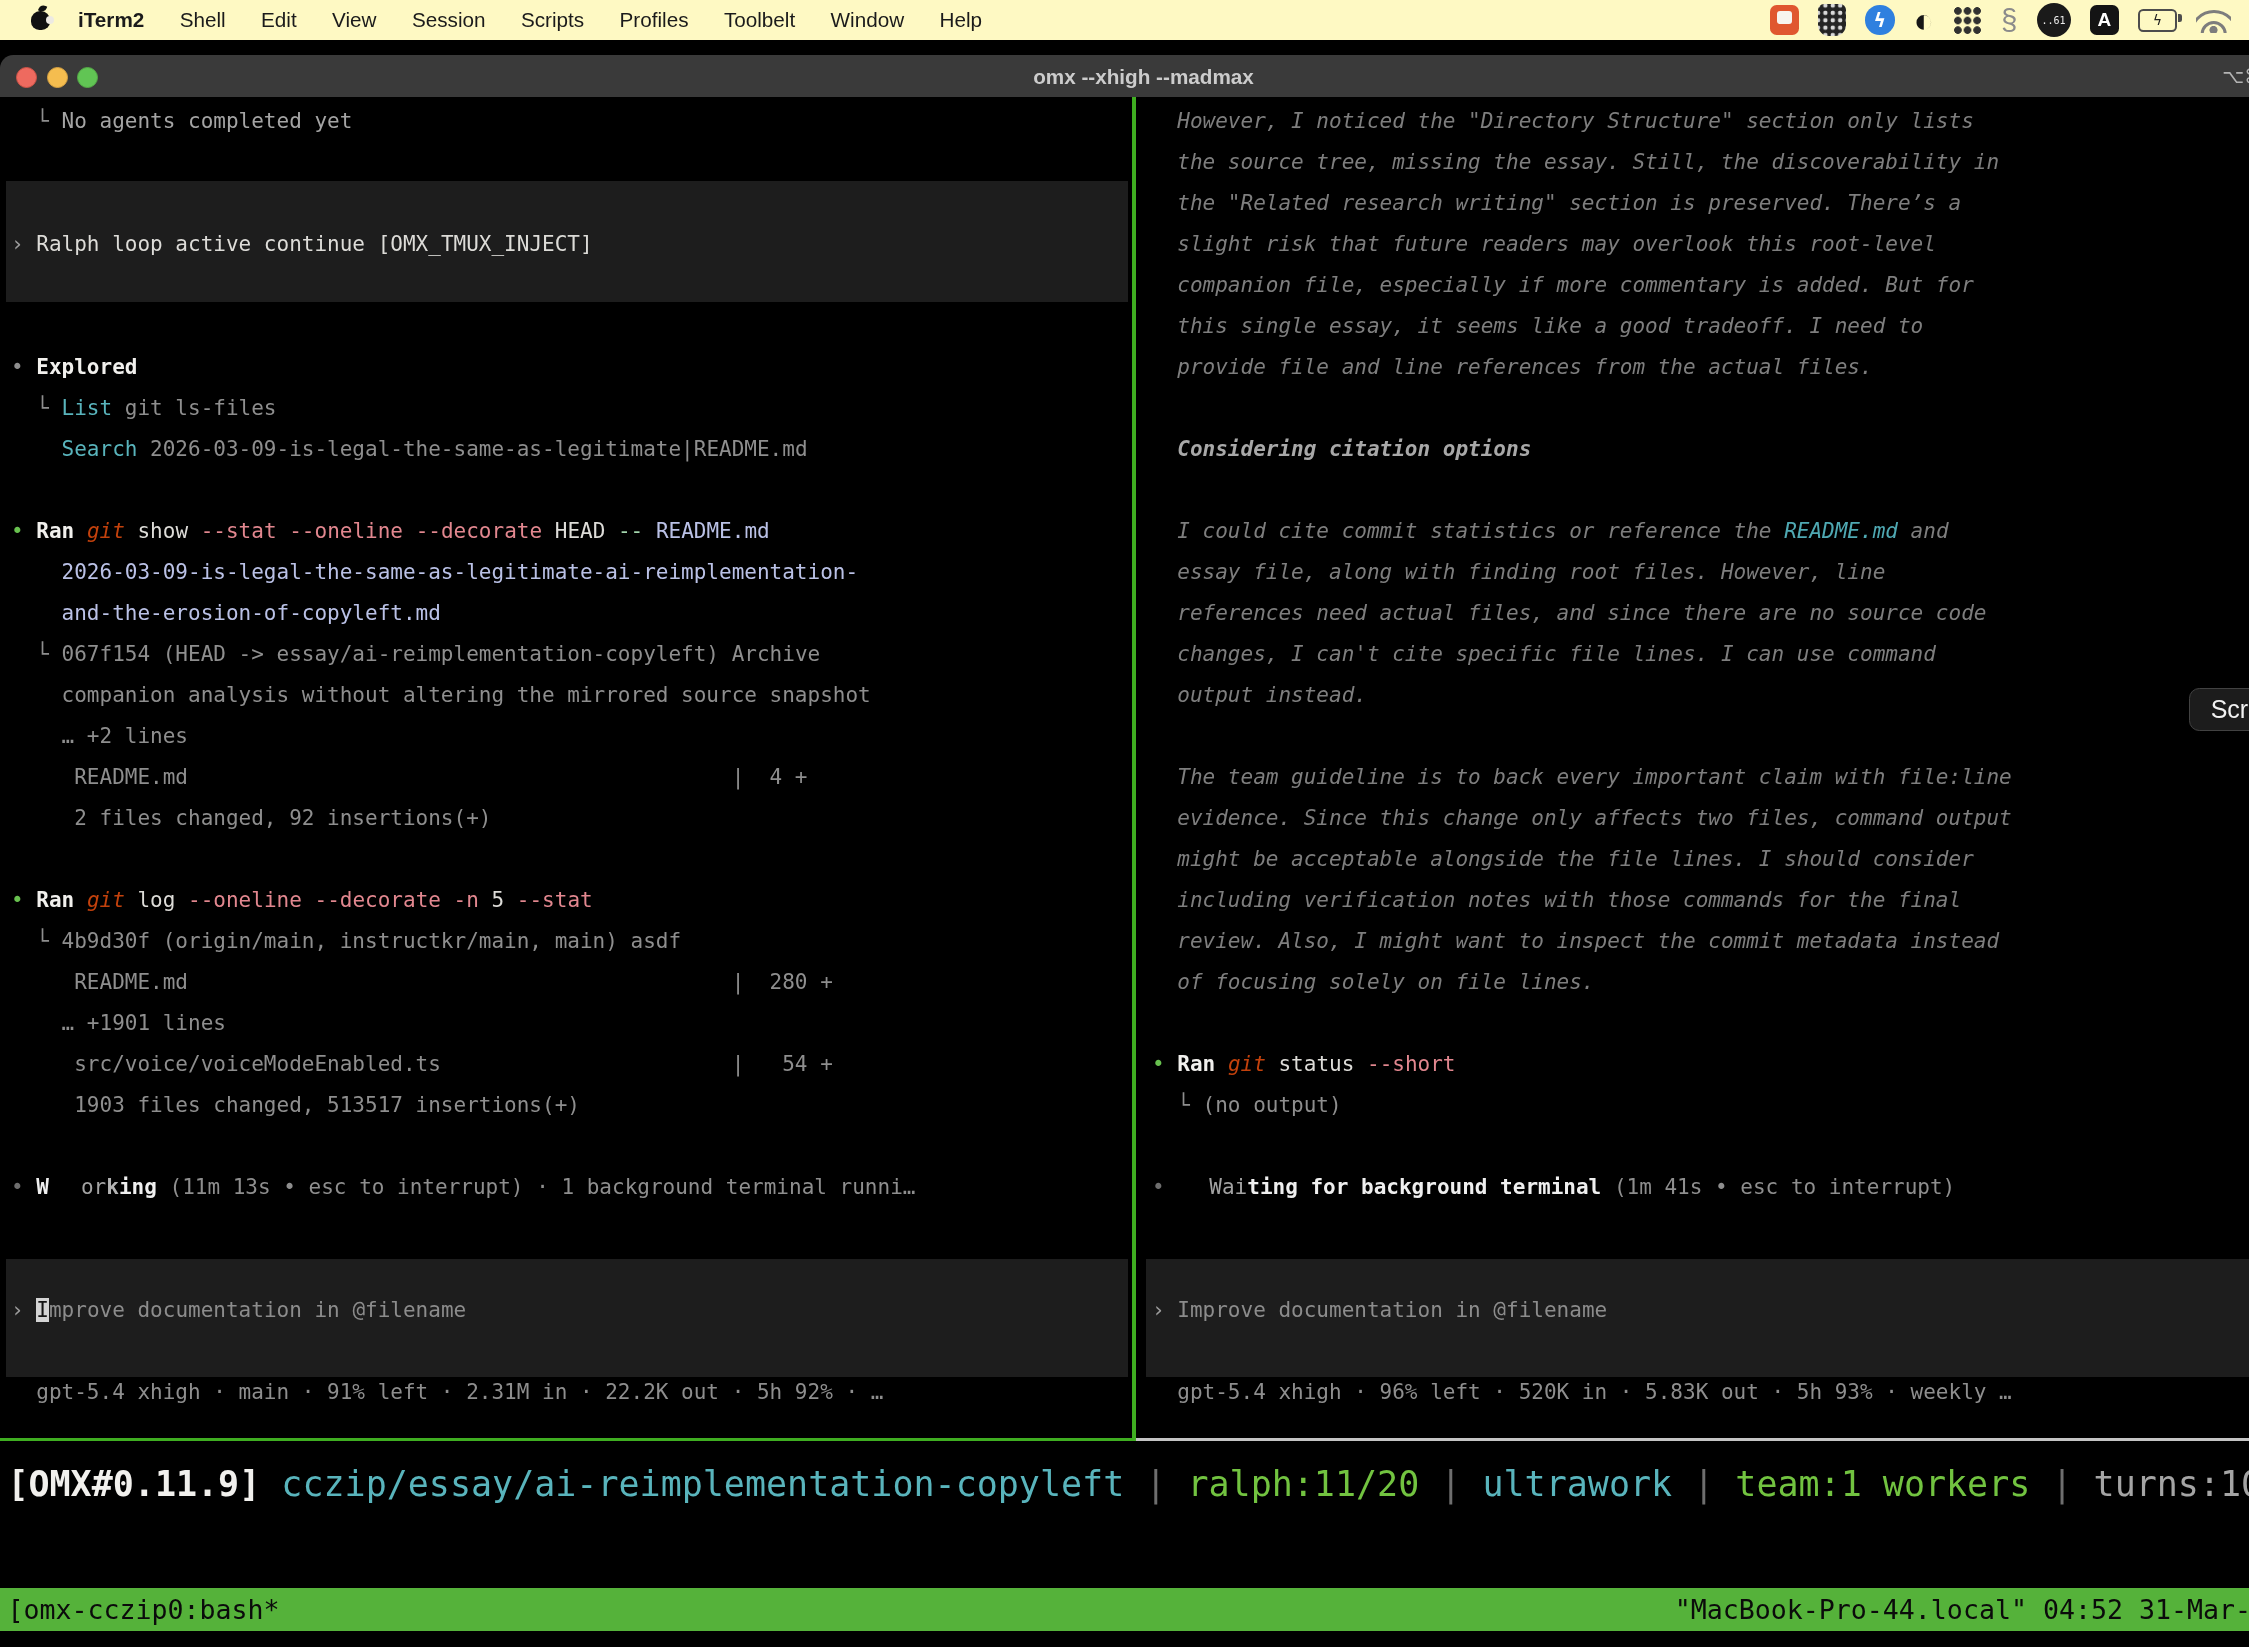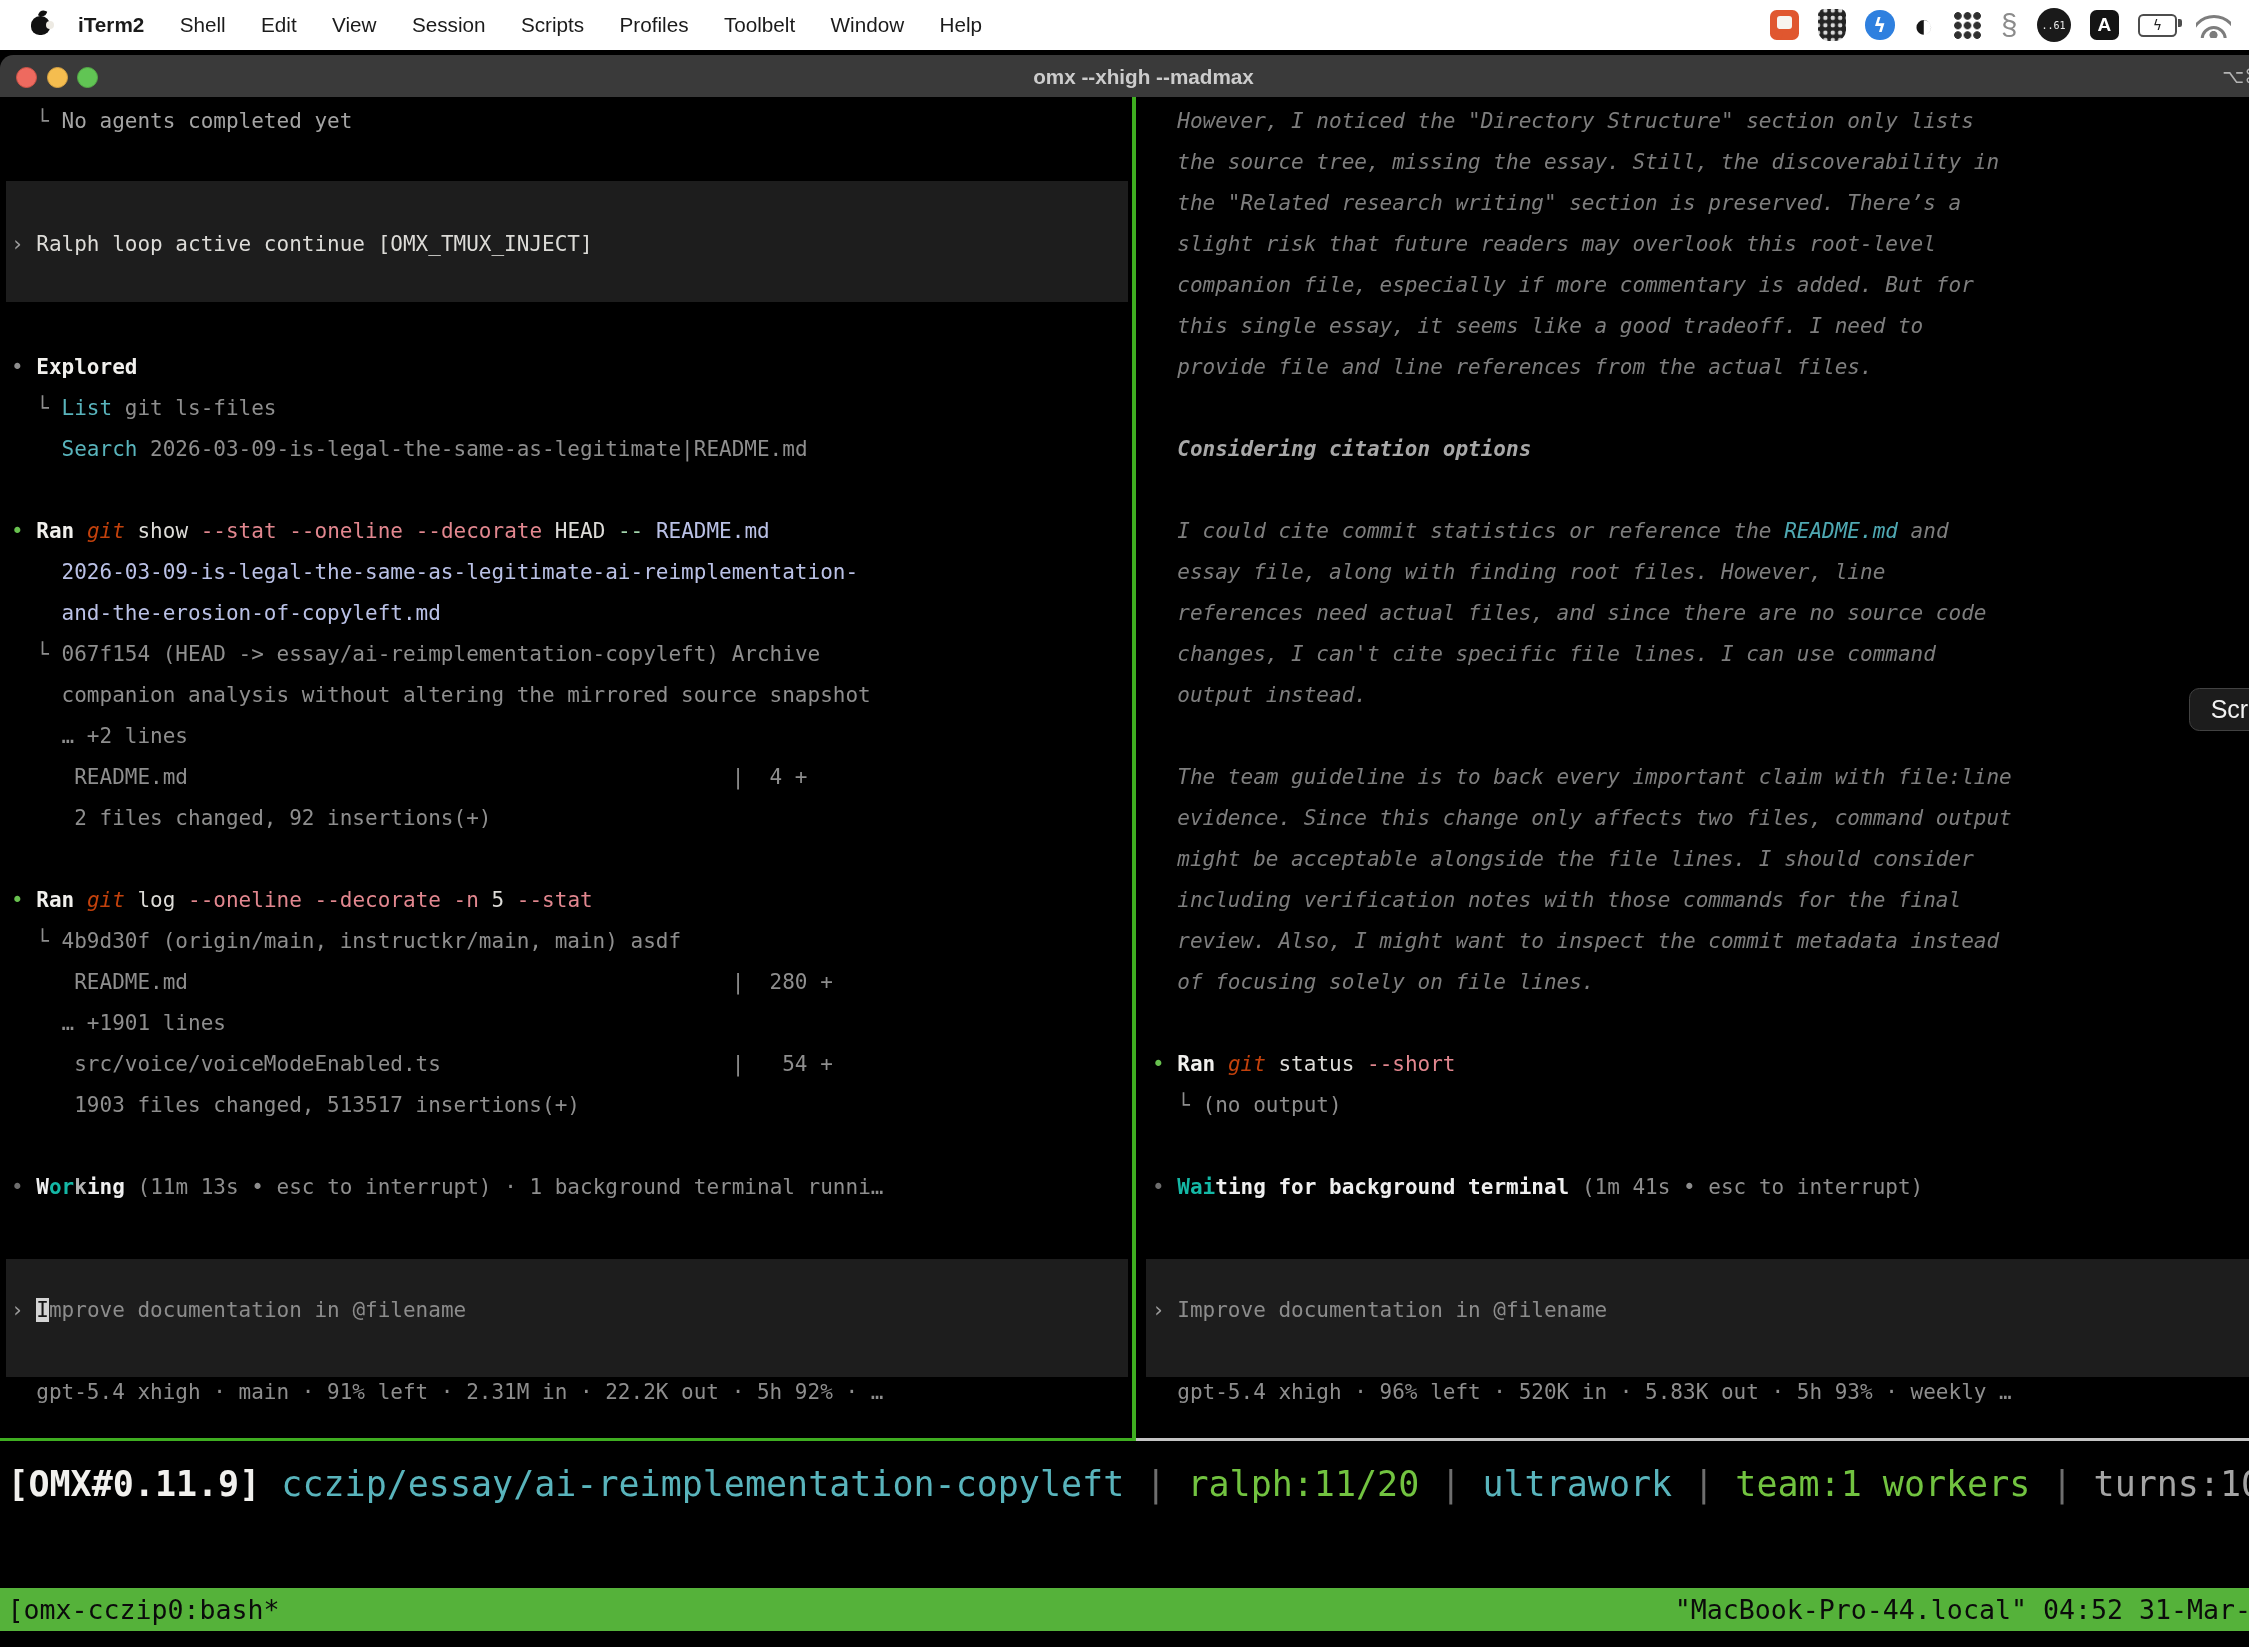--- a/index.html
+++ b/index.html
@@ -1,18 +1,18 @@
 <!DOCTYPE html>
 <html style="font-size:11.8px"><head>
 <meta charset="utf-8">
 <style>
   html,body{margin:0;padding:0;background:#000;width:2250px;height:1648px;overflow:hidden;}
 
   
-  #menubar{position:absolute;left:0;top:0;width:2250px;height:50px;background:#ffffff;display:flex;align-items:center;font-family:"Liberation Sans",sans-serif;font-size:20.7px;color:#1b1b1b;}
+  #menubar{position:absolute;left:0;top:0;width:2250px;height:40px;background:#fef9c3;display:flex;align-items:center;font-family:"Liberation Sans",sans-serif;font-size:20.7px;color:#1b1b1b;}
   #apple-logo{width:19px;height:19px;background:#111;border-radius:48% 48% 44% 44%;position:relative;margin-left:31px;flex:0 0 auto;}
   #apple-logo::before{content:"";position:absolute;width:7.4px;height:7.4px;background:#111;border-radius:70% 0 70% 0;top:-5.9px;right:3.7px;transform:rotate(25deg);}
   #apple-logo::after{content:"";position:absolute;width:8px;height:8px;background:#edeae3;border-radius:50%;right:-3.7px;top:5.9px;}
   #menu-items{display:flex;align-items:center;margin-left:10.3px;}
   .menu-item{padding:0 17.7px;white-space:nowrap;cursor:default;}
   .menu-item.app{font-weight:bold;}
   #menu-status{margin-left:auto;display:flex;align-items:center;gap:19px;padding-right:19px;}
   .sicon{display:flex;align-items:center;justify-content:center;flex:0 0 auto;}
   .sicon.recording-indicator{width:29.5px;height:29.5px;background:#e0572f;border-radius:6.6px;position:relative;}
   .sicon.recording-indicator::after{content:"";position:absolute;left:7.4px;top:5.9px;width:14.8px;height:13.3px;background:#f7f4ef;border-radius:3px;}
@@ -75,21 +75,21 @@
   .c-itb{color:#a8a8a8;font-style:italic;font-weight:bold;}
   .c-cy{color:#59b4bc;}
   .c-cyi{color:#4fa9b3;font-style:italic;}
   .c-bl{color:#c2410c;font-style:italic;}
   .c-sa{color:#e2878f;}
   .c-pg{color:#a4d7ae;}
   .c-lv{color:#bac1e6;}
   .c-gb{color:#68c14f;}
   .c-gn{color:#72c340;}
   .c-shw{color:#efefef;font-weight:bold;}
-  .c-shd{color:#14b8a6;font-weight:bold;}
+  .c-shd{color:#a3a3a3;font-weight:normal;padding-left:32px;}
   .c-shm{color:#b3b3b3;font-weight:bold;}
 </style>
 </head>
 <body>
 
 <div id="menubar">
   <span id="apple-logo"></span>
   <div id="menu-items">
       <span class="menu-item app">iTerm2</span>
       <span class="menu-item">Shell</span>

